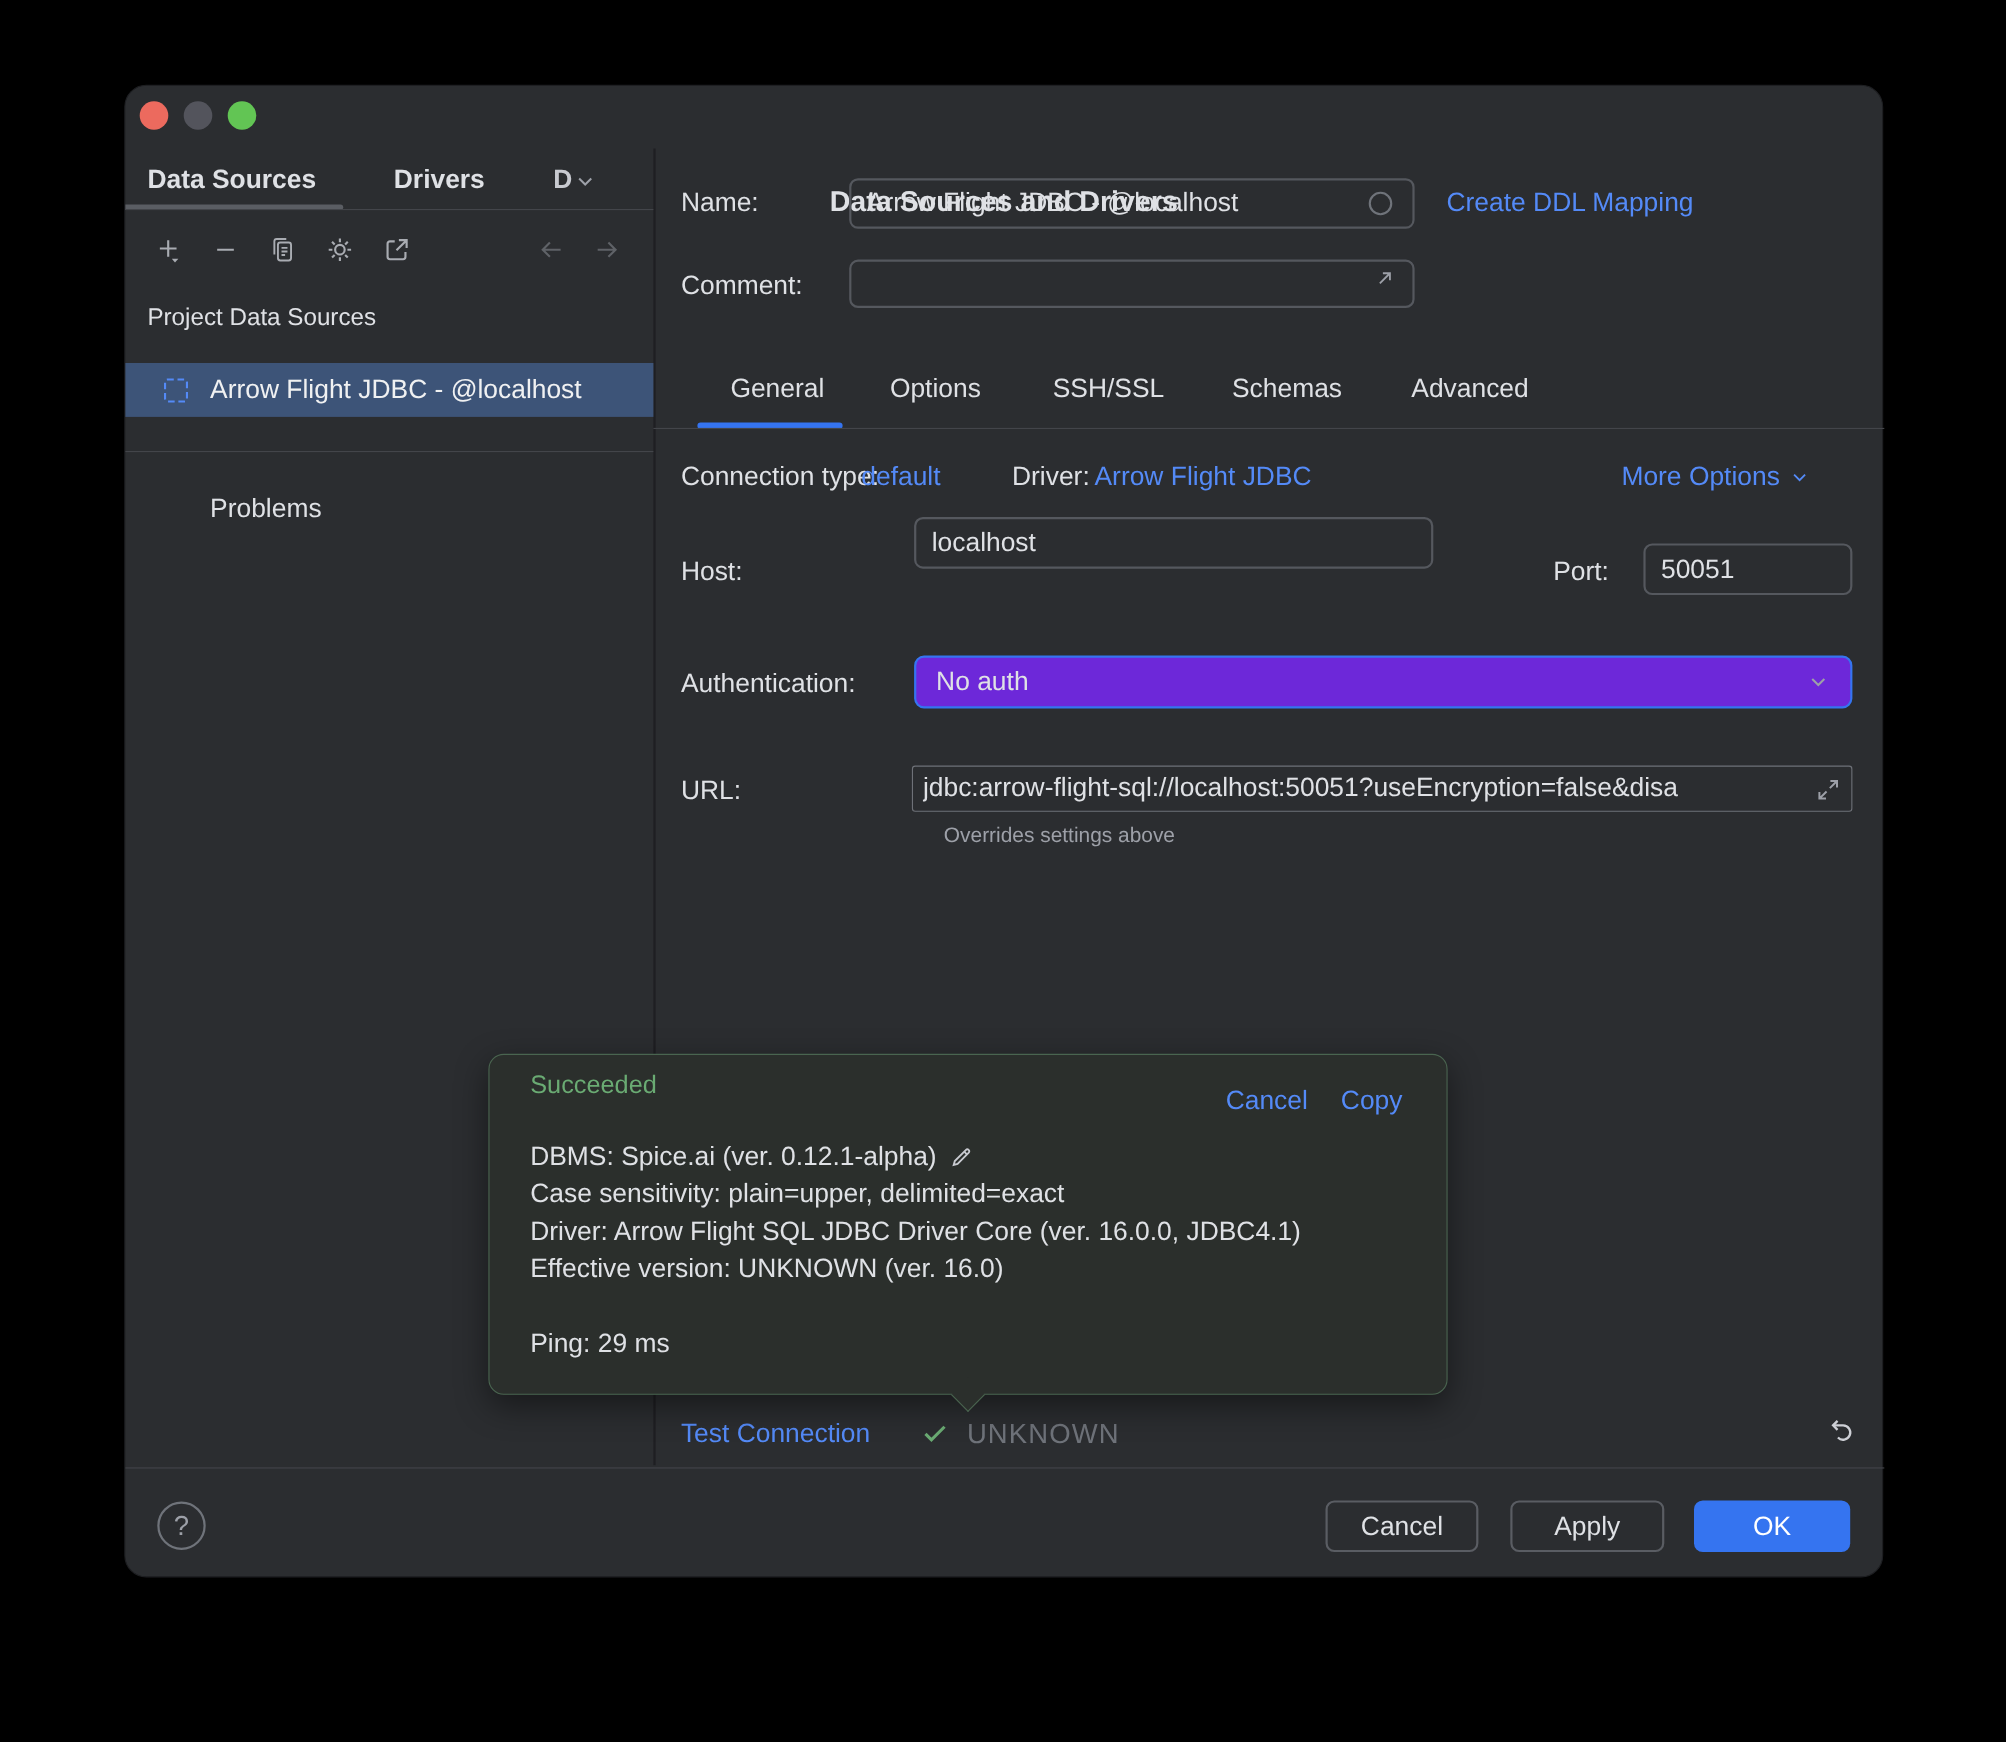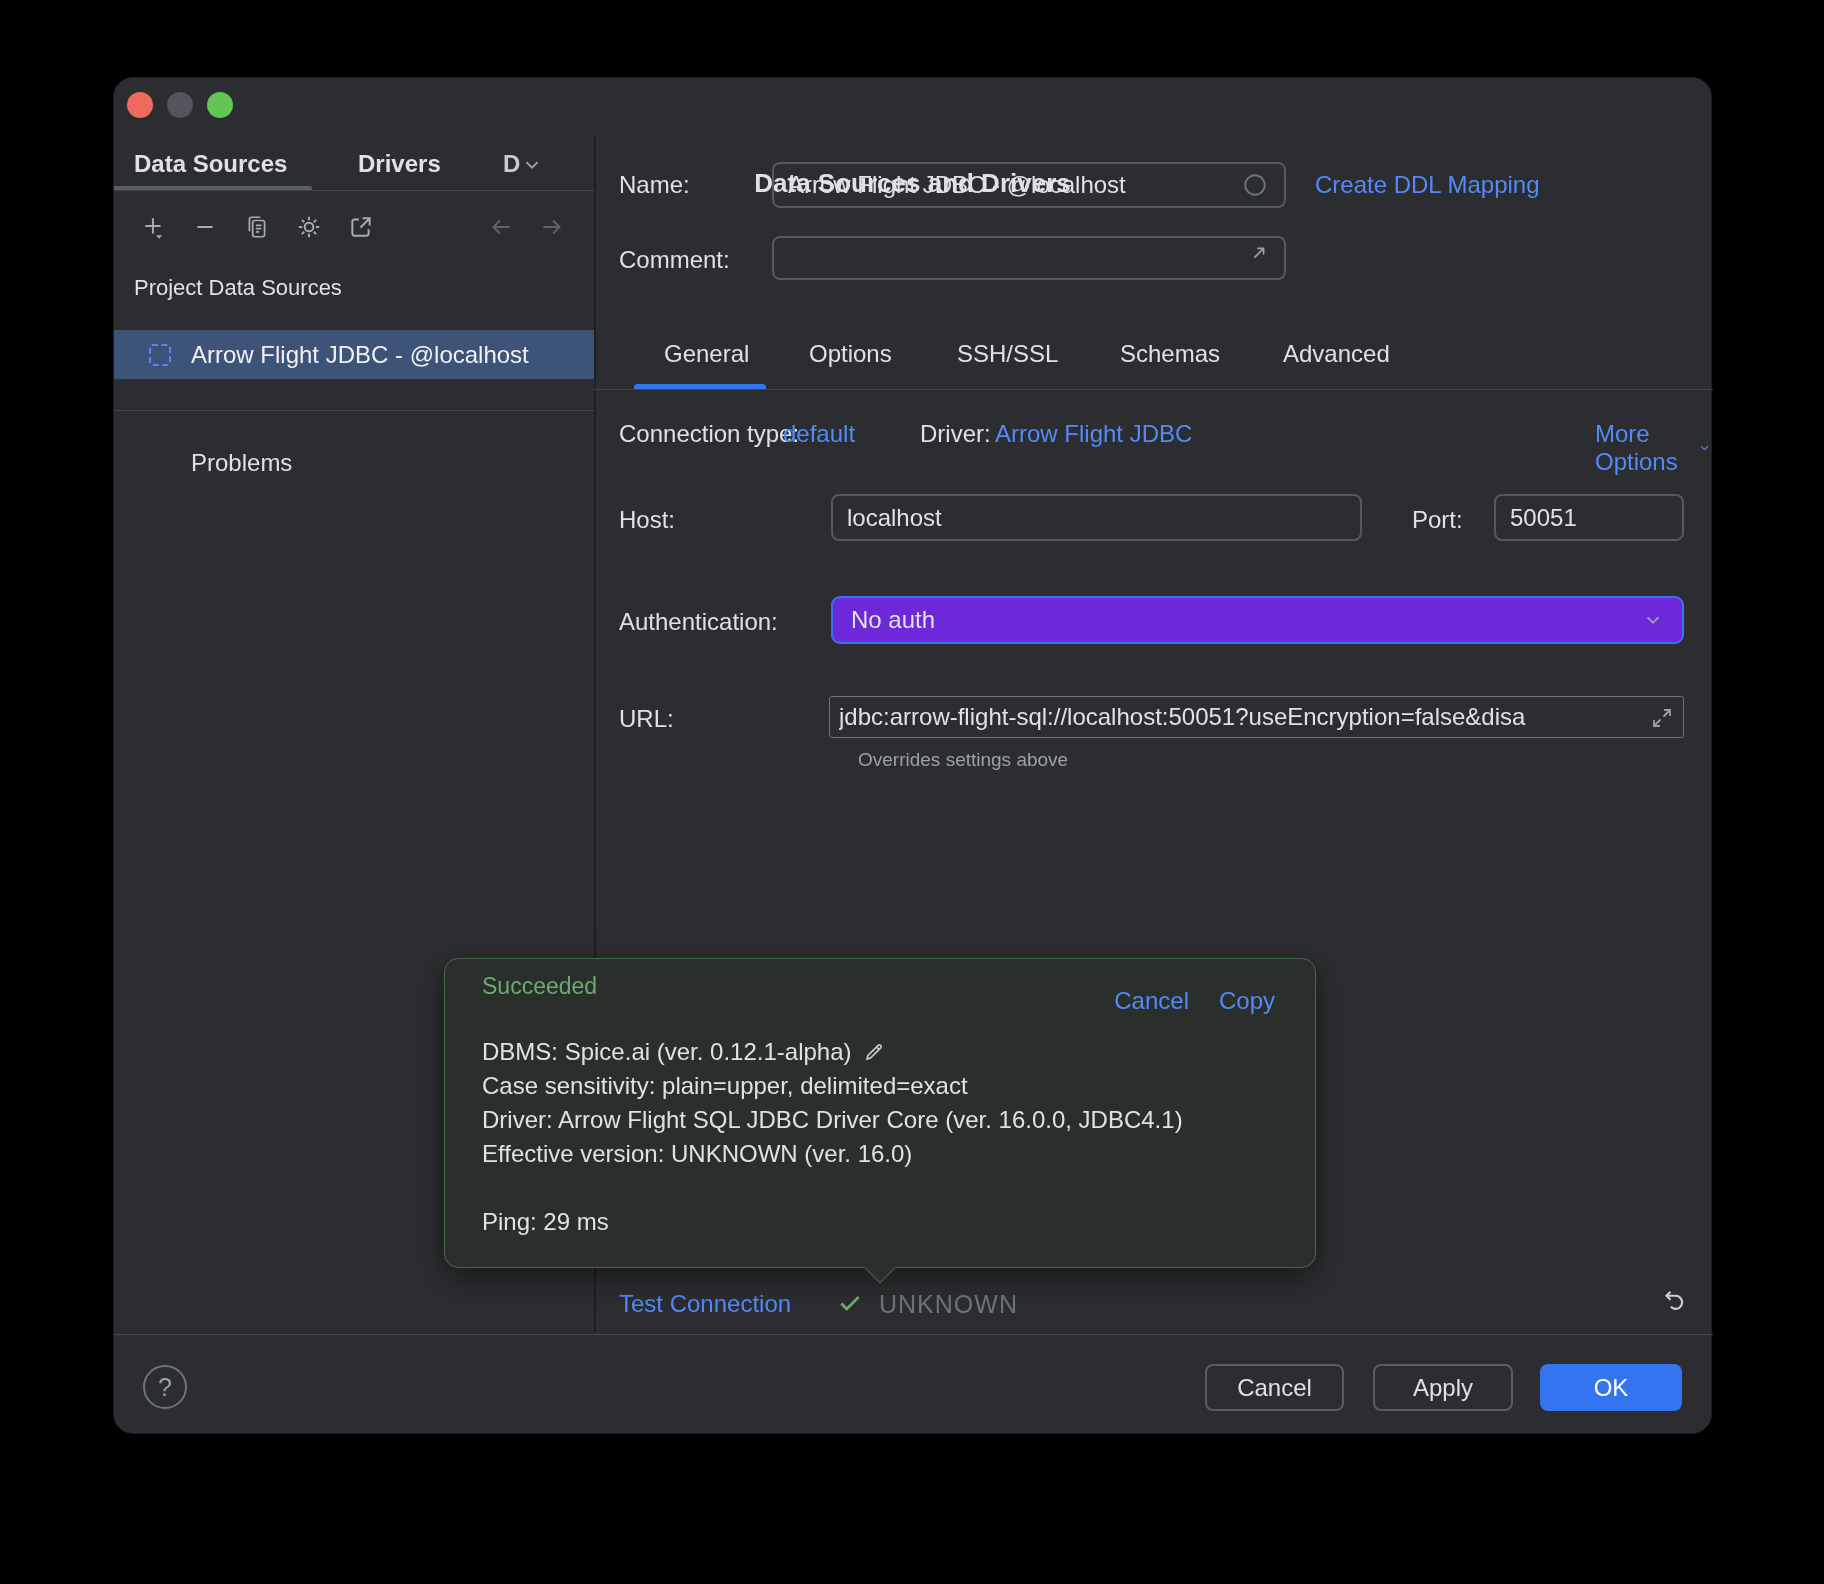--- a/index.html
+++ b/index.html
@@ -52,23 +52,23 @@
   #comment-expand{position:absolute; left:1134px; top:164px; width:22px; height:22px; color:#9da0a8; cursor:pointer;}
   .ftab{position:absolute; top:262px; font-size:24px; color:var(--text); cursor:pointer; white-space:nowrap;}
   #ftab-0{left:550px;} #ftab-1{left:695px;} #ftab-2{left:843px;} #ftab-3{left:1006px;} #ftab-4{left:1169px;}
   #ftab-underline{position:absolute; left:520px; top:306px; width:132px; height:6px; background:var(--accent); border-radius:3px;}
   #ftab-line{position:absolute; left:480px; top:311px; width:1119px; height:1px; background:#43454a;}
   .inline-link{color:var(--link); cursor:pointer;}
   #conn-label{top:342px;}
   #conn-default{position:absolute; left:669px; top:342px; font-size:24px;}
   #driver-label{position:absolute; left:806px; top:342px; font-size:24px; color:var(--text);}
   #driver-link{position:absolute; left:881px; top:342px; font-size:24px;}
-  #more-options{position:absolute; left:1481px; top:342px; font-size:24px; color:var(--link); cursor:pointer; display:flex; align-items:center; gap:8px;}
+  #more-options{position:absolute; left:1360px; top:342px; font-size:24px; color:var(--link); cursor:pointer; display:flex; align-items:center; gap:8px;}
   #host-label{top:428px;}
-  #host-input{left:717px; top:416px; width:531px; height:47px;}
+  #host-input{left:717px; top:392px; width:472px; height:47px;}
   #port-label{left:1298px; top:428px;}
   #port-input{left:1380px; top:416px; width:190px; height:47px;}
   #auth-label{top:530px;}
   #auth-select{
     position:absolute; left:717px; top:518px; width:853px; height:48px; background:#6d28d9;
     border:2.5px solid var(--accent); border-radius:9px; display:flex; align-items:center;
     padding:0 18px; font-size:24px; color:var(--text); cursor:pointer;
   }
   #auth-select .chev{margin-left:auto; color:#9da0a8;}
   #url-label{top:627px;}

